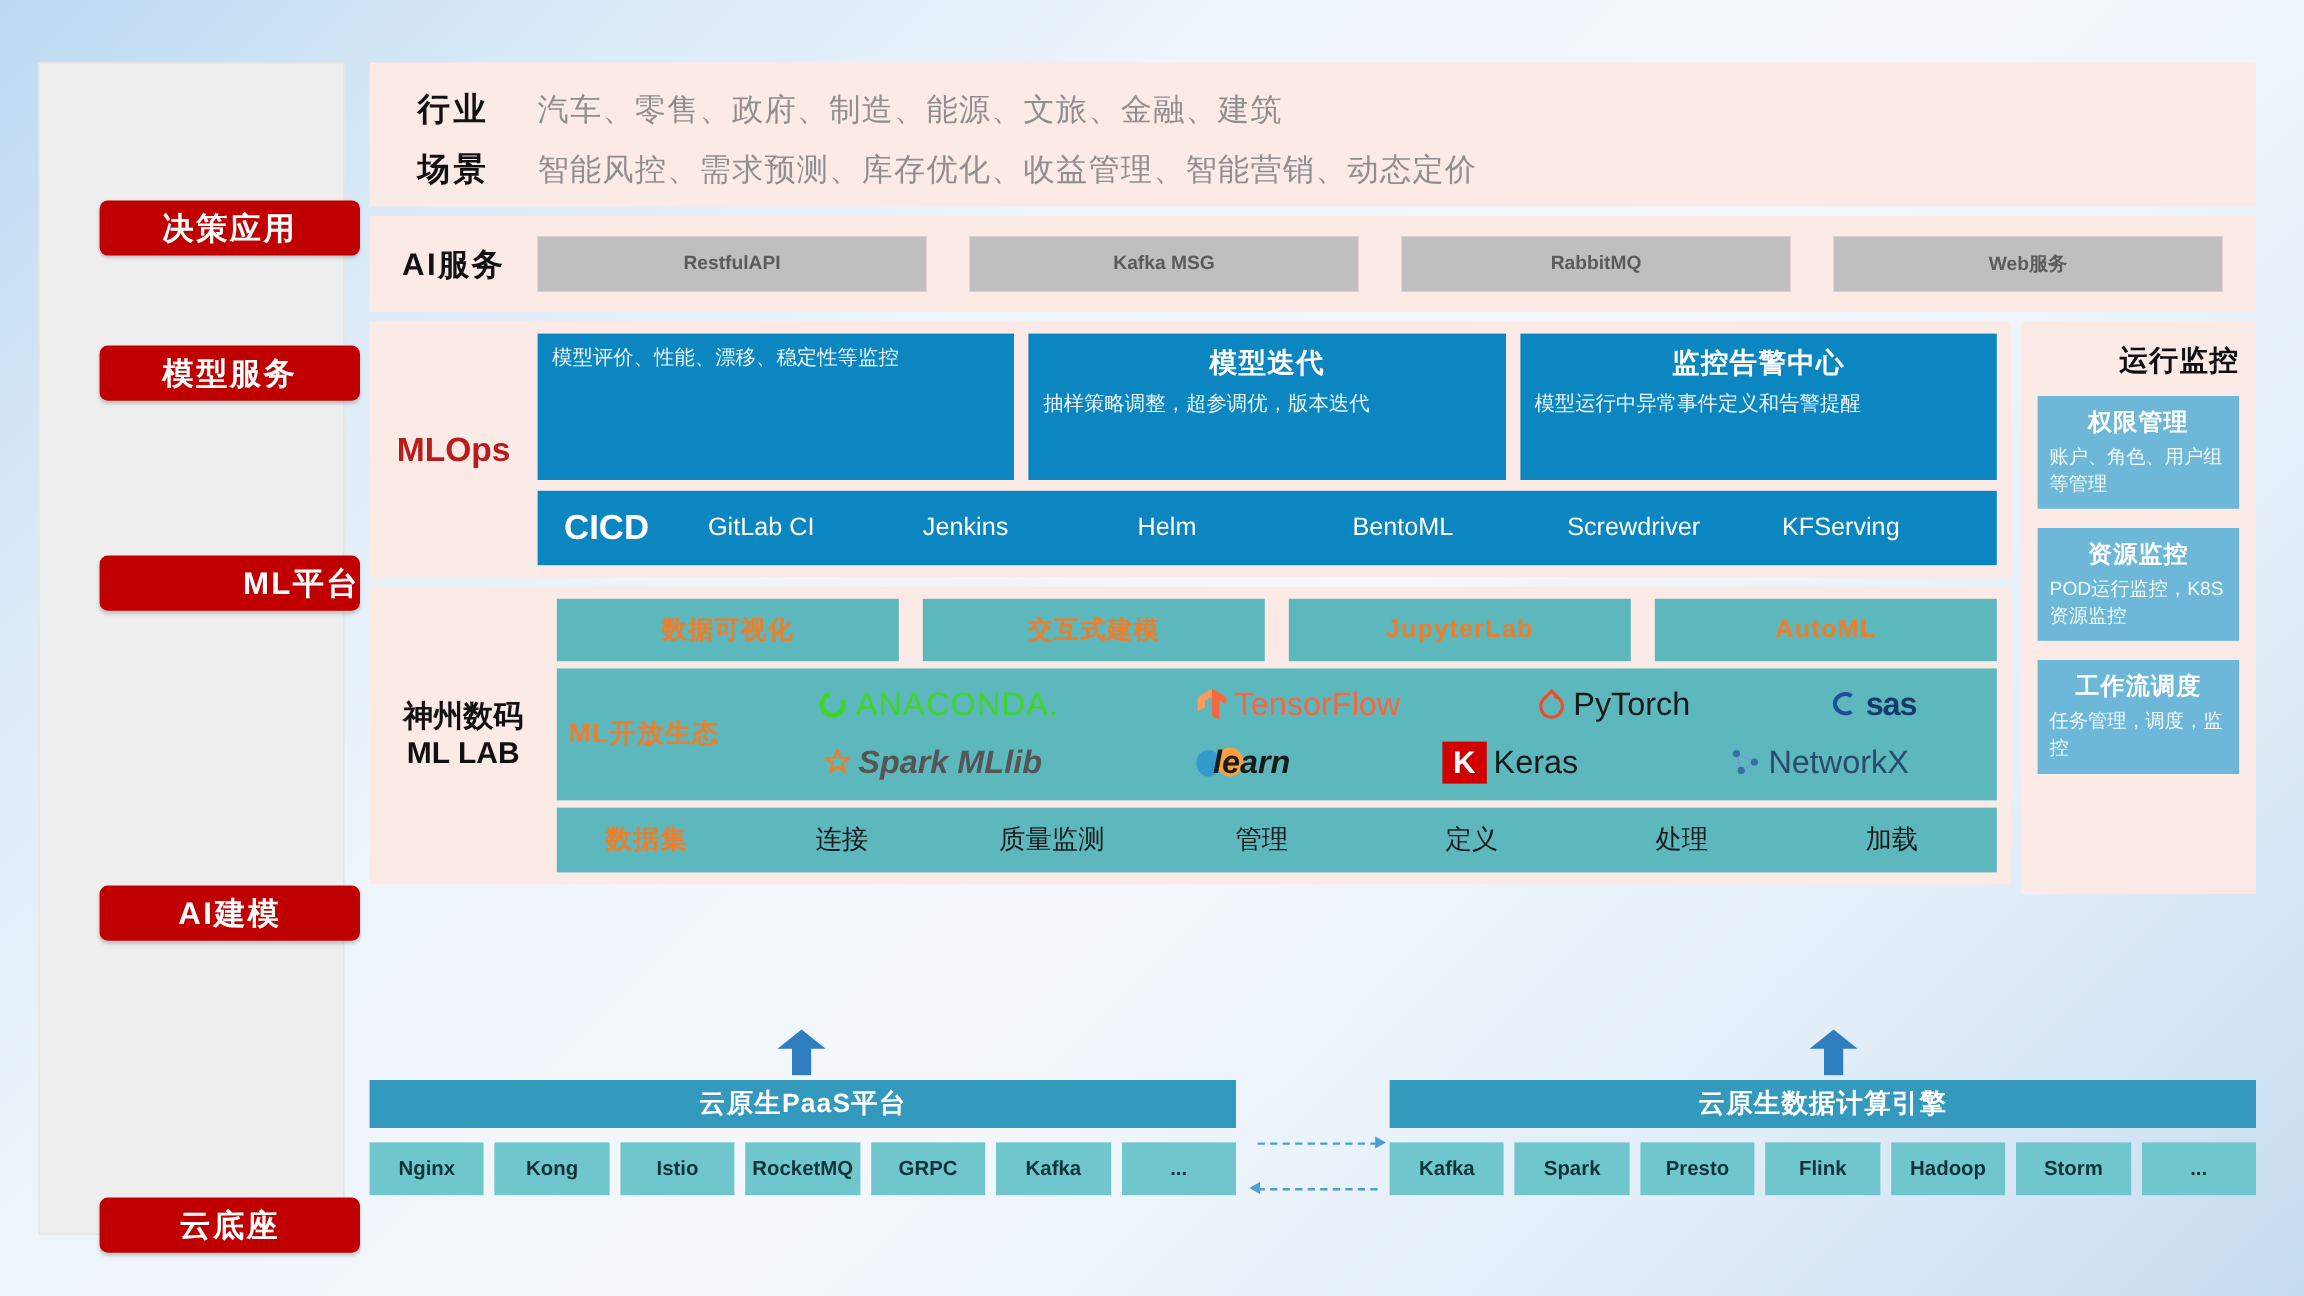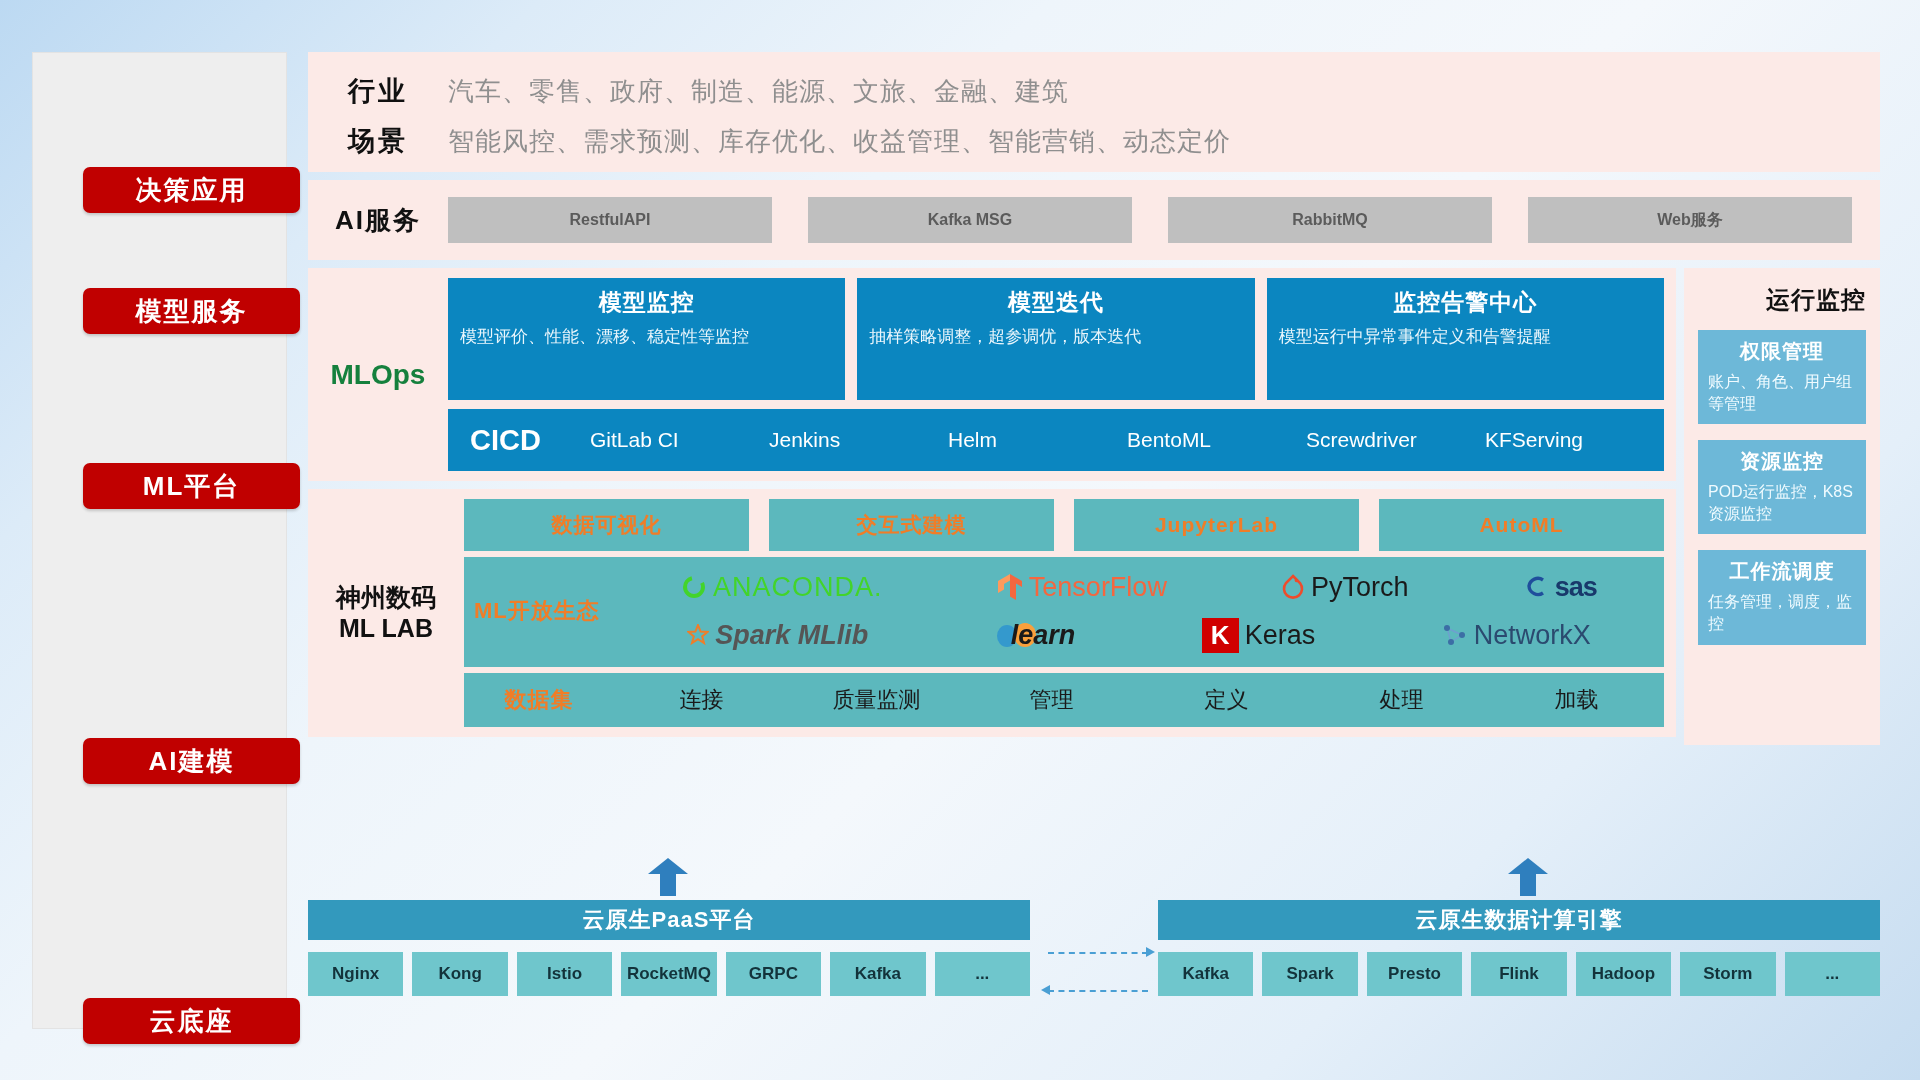--- a/index.html
+++ b/index.html
@@ -19,21 +19,21 @@
   .stage-chip{
     position:absolute;left:50px;width:217px;height:46px;
     background:#c00000;border-radius:7px;
     color:#ffffff;font-size:26px;font-weight:bold;
     display:flex;align-items:center;justify-content:center;
     letter-spacing:2px;
     box-shadow:0 2px 3px rgba(0,0,0,.18);
   }
   #chip0{top:114px;}
   #chip1{top:235px;}
-  #chip2{top:410px;}
+  #chip2{top:410px;justify-content:flex-end;}
   #chip3{top:685px;}
   #chip4{top:945px;}
 
   
   .main{position:absolute;left:308px;top:52px;width:1572px;}
 
   .band{
     background:#fceae7;
     margin-bottom:8px;
     position:relative;
@@ -57,21 +57,21 @@
     font-size:16px;font-weight:bold;
     display:flex;align-items:center;justify-content:center;
   }
 
   
   .split{display:flex;gap:8px;align-items:stretch;}
   .split-left{flex:1;}
   .split-right{width:196px;flex:none;background:#fceae7;padding:10px 14px 14px 14px;box-sizing:border-box;}
 
   .band-mlops{display:flex;align-items:center;padding:10px 0;}
-  .mlops-key{width:140px;flex:none;text-align:center;font-size:28px;font-weight:bold;color:#15803d;}
+  .mlops-key{width:140px;flex:none;text-align:center;font-size:28px;font-weight:bold;color:#b91c1c;}
   .mlops-body{flex:1;padding-right:12px;}
   .mlops-cards{display:flex;gap:12px;margin-bottom:9px;}
   .mlops-card{
     flex:1;background:#0b86c0;color:#fff;padding:9px 12px 12px 12px;box-sizing:border-box;height:122px;
   }
   .mlops-card .t{font-size:23px;font-weight:bold;text-align:center;margin-bottom:8px;letter-spacing:1px;}
   .mlops-card .d{font-size:17px;line-height:1.35;color:#eaf6fc;}
   .cicd{
     background:#0b86c0;color:#fff;height:62px;display:flex;align-items:center;
     padding-left:22px;box-sizing:border-box;overflow:hidden;
@@ -184,21 +184,20 @@
     </div>
 
     <div class="split">
       <div class="split-left">
 
         <div class="band band-mlops">
           <div class="mlops-key">MLOps</div>
           <div class="mlops-body">
             <div class="mlops-cards">
               <div class="mlops-card">
-                <div class="t">模型监控</div>
                 <div class="d">模型评价、性能、漂移、稳定性等监控</div>
               </div>
               <div class="mlops-card">
                 <div class="t">模型迭代</div>
                 <div class="d">抽样策略调整，超参调优，版本迭代</div>
               </div>
               <div class="mlops-card">
                 <div class="t">监控告警中心</div>
                 <div class="d">模型运行中异常事件定义和告警提醒</div>
               </div>

